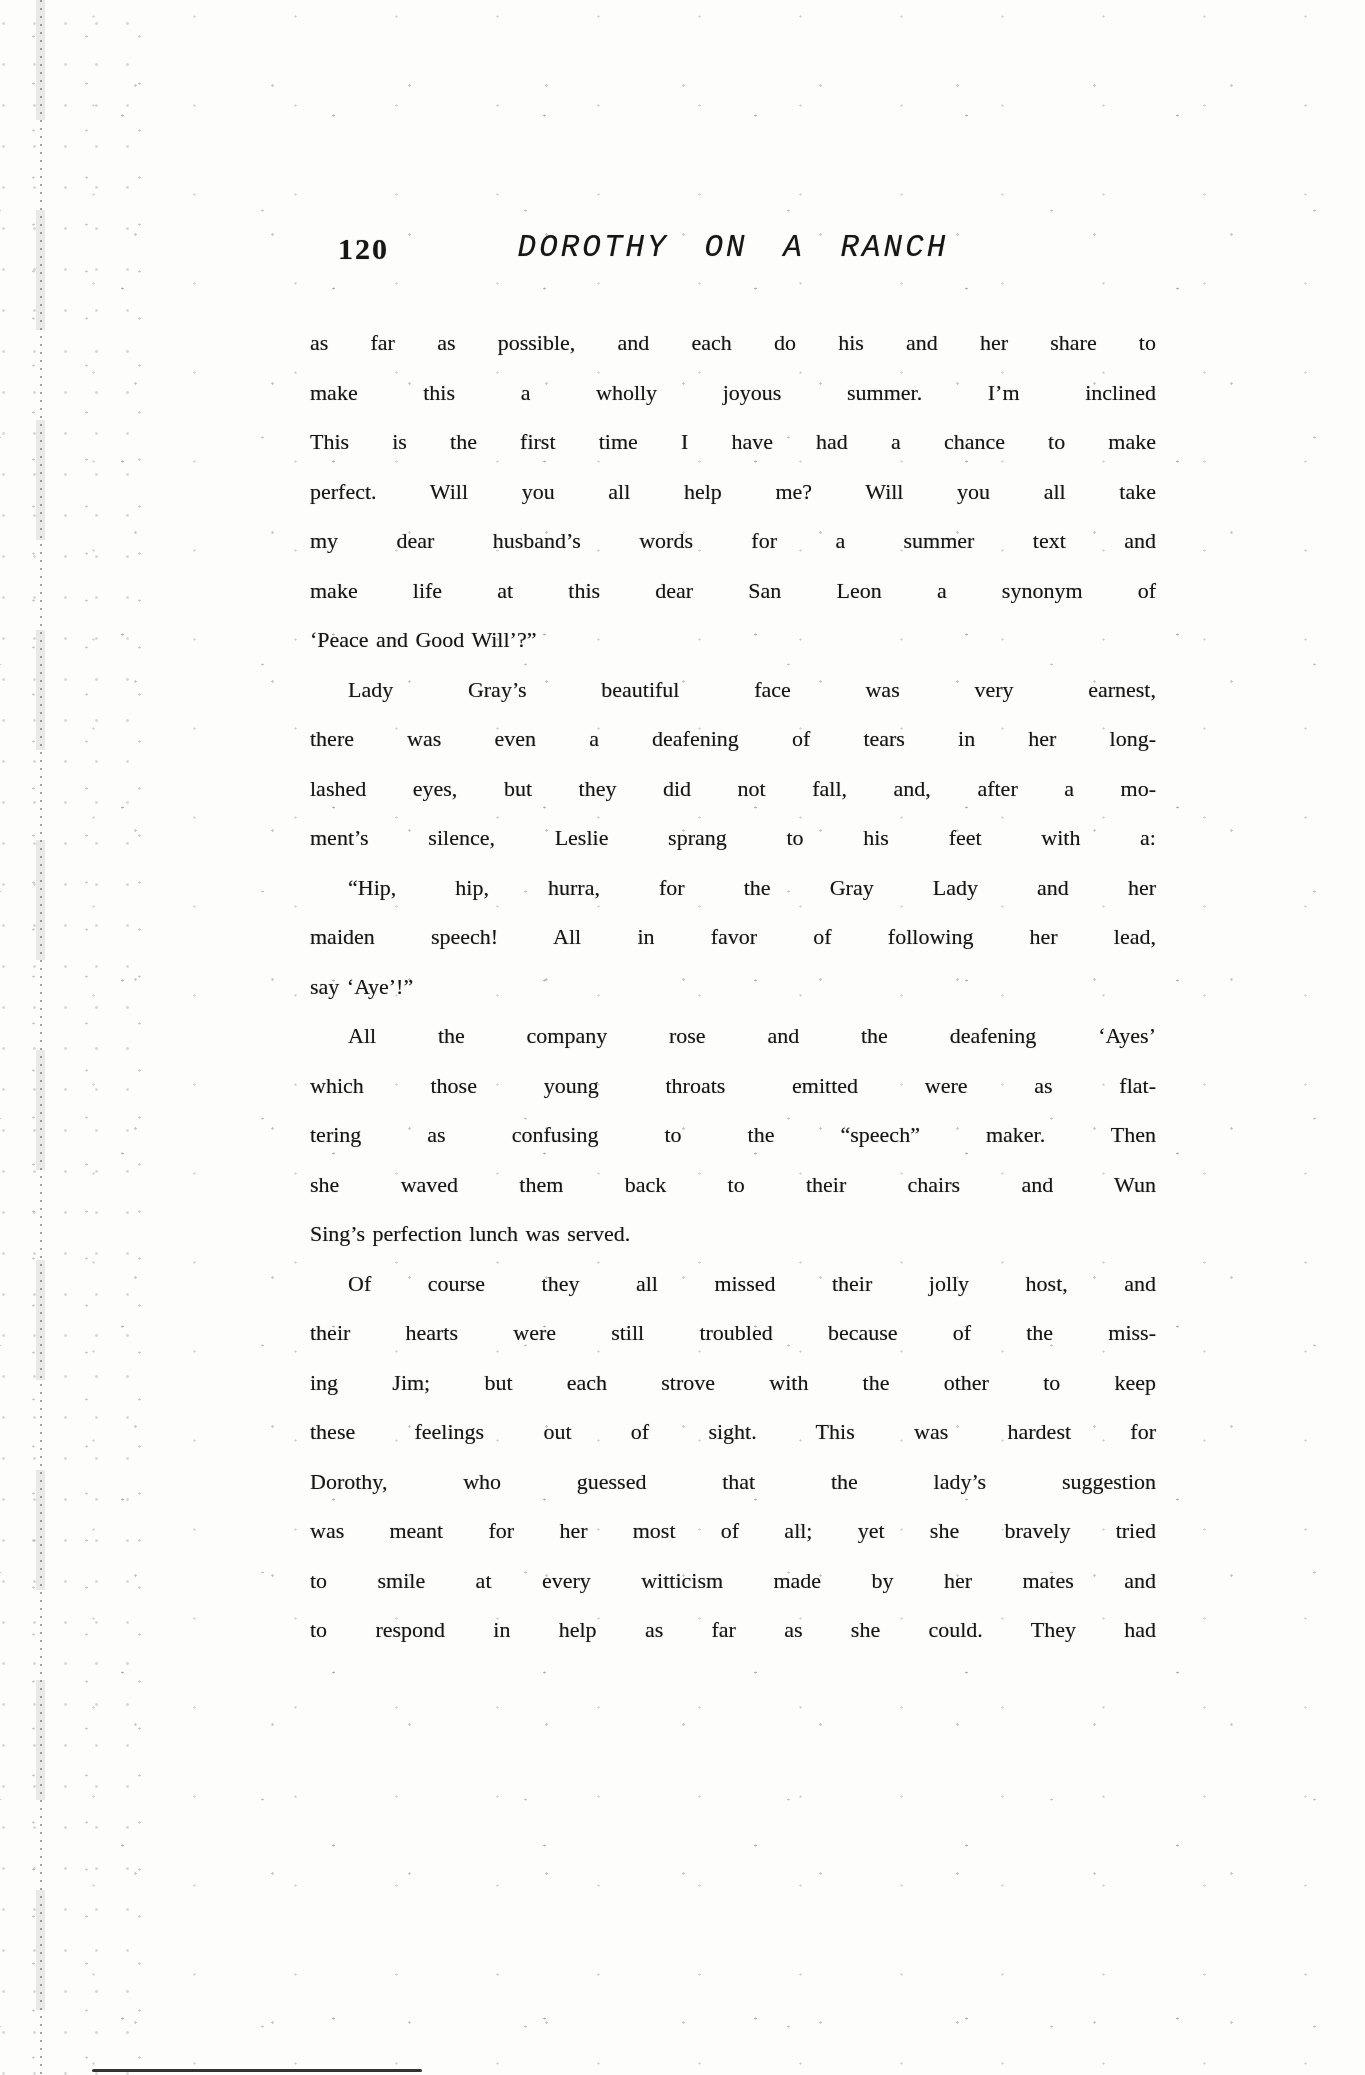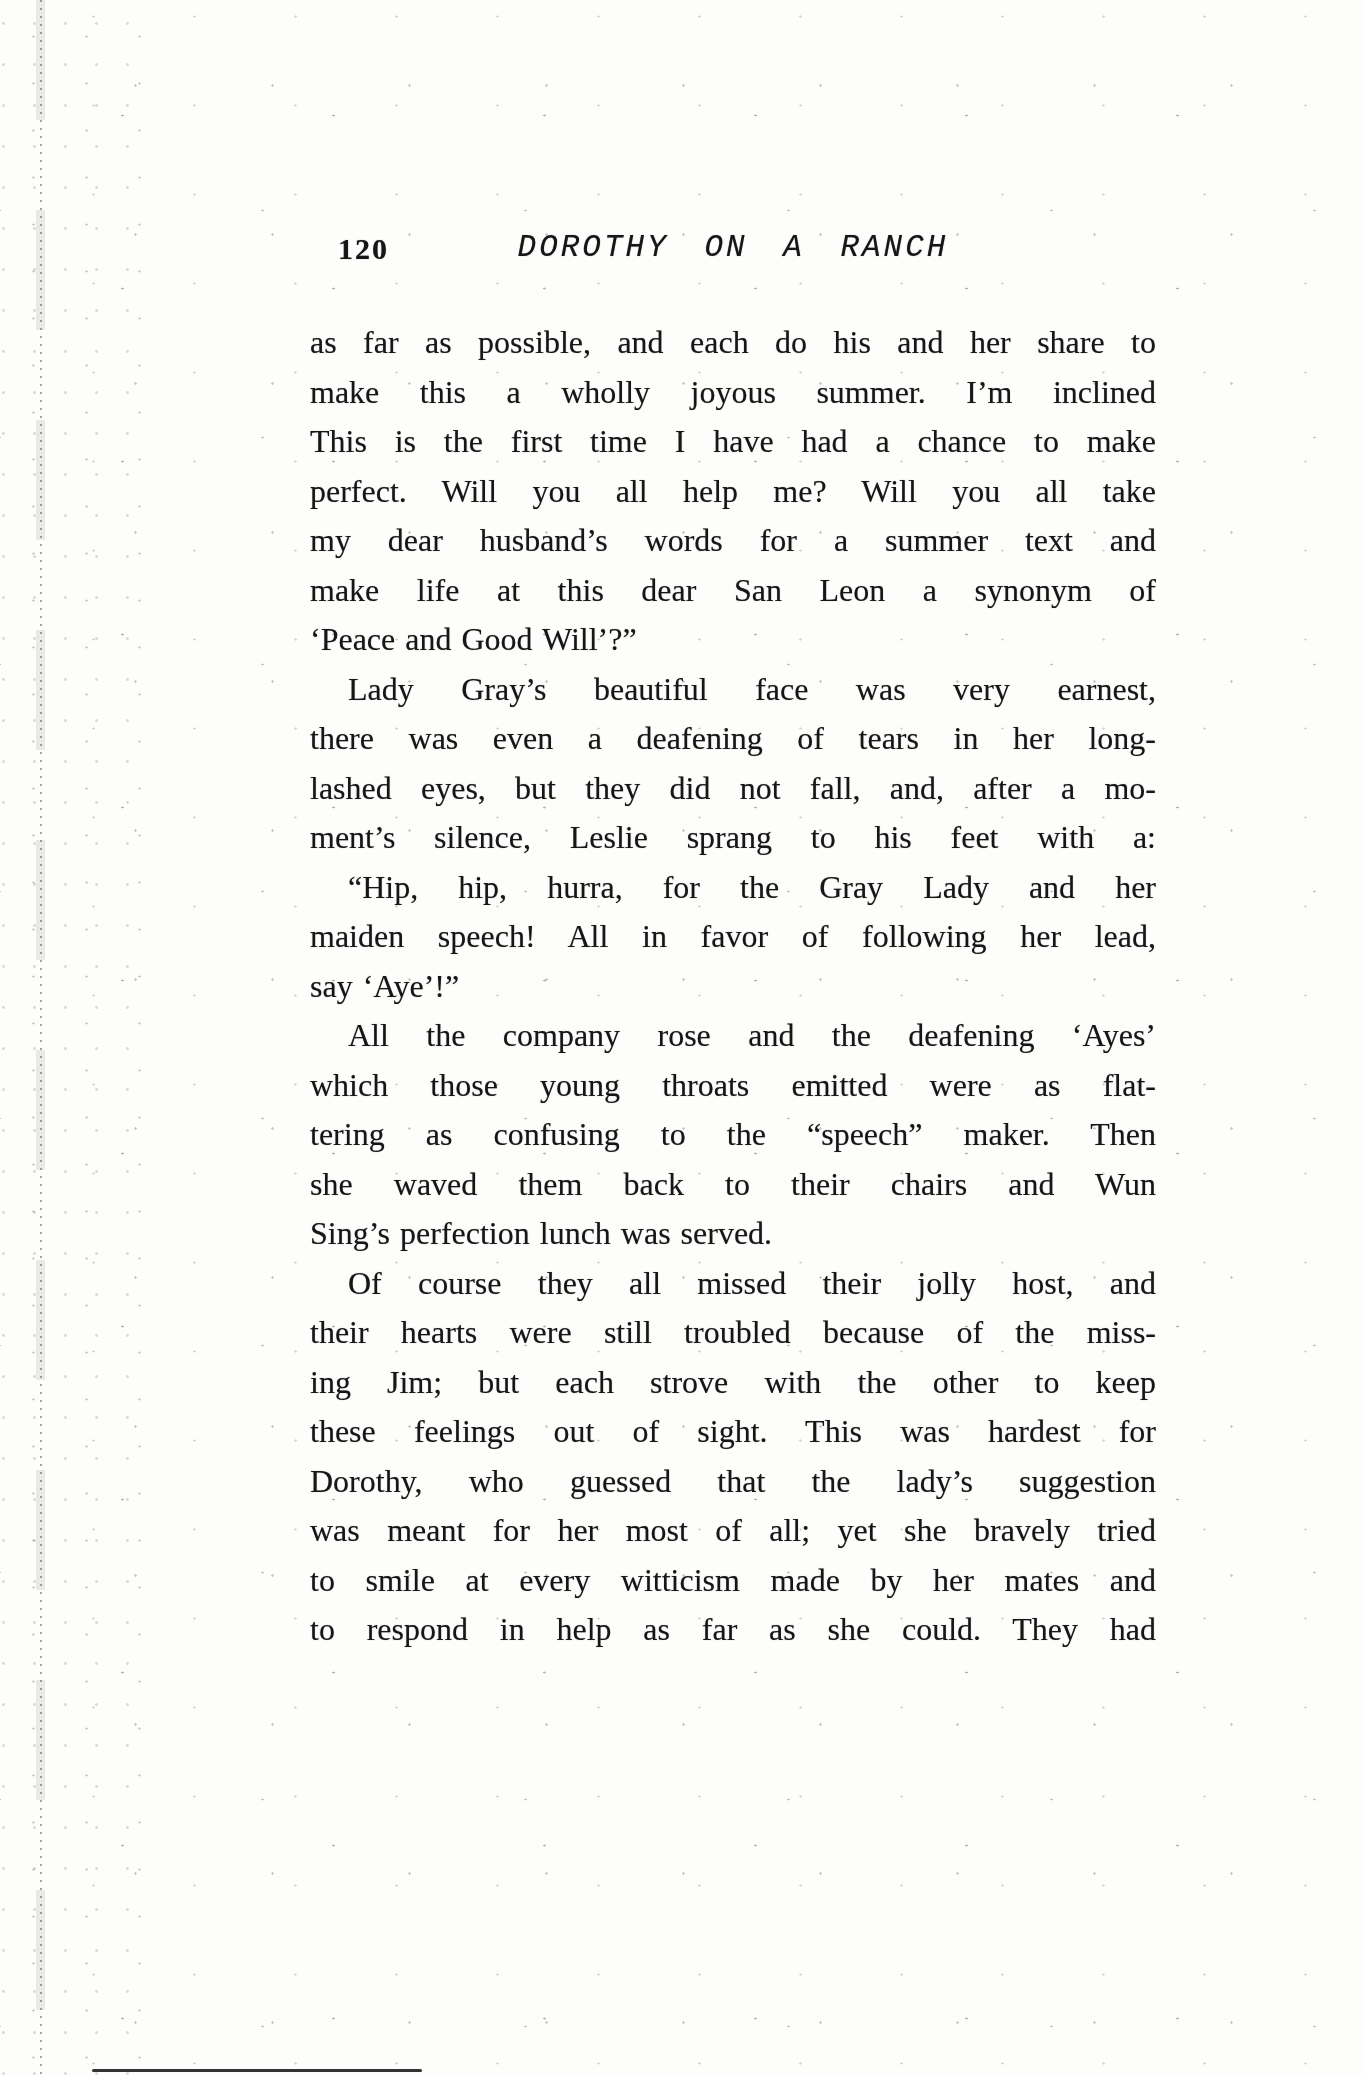--- a/index.html
+++ b/index.html
@@ -86,21 +86,21 @@
     word-spacing: 14px;
     text-shadow: 0 0 1px rgba(0,0,0,.45);
     font-family: Liberation Mono, monospace;
   }
   
   .text-column {
     position: absolute;
     left: 310px;
     top: 318px;
     width: 846px;
-    font-size: 32px;
+    font-size: 22px;
     line-height: 49.5px;
     word-spacing: 2px;
     text-shadow: 0 0 1px rgba(0,0,0,.4);
   }
   .para {
     margin: 0;
     padding: 0;
   }
   .para.indent .line:first-child {
     text-indent: 38px;

